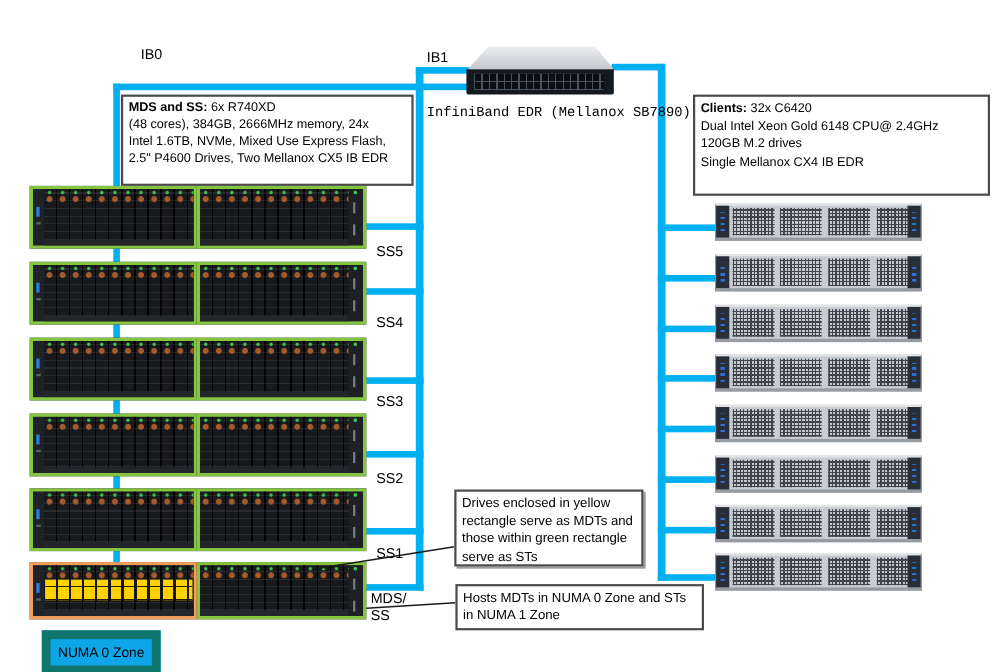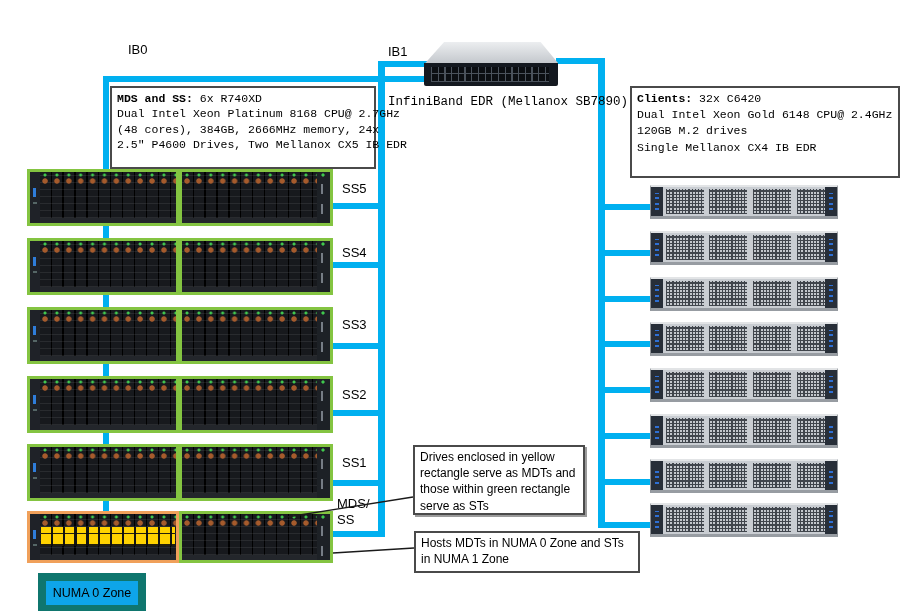--- a/index.html
+++ b/index.html
@@ -12,21 +12,21 @@
   
   .pipe{position:absolute;background:var(--cyan);z-index:1;}
 
   
   .tlabel{position:absolute;font-size:13px;z-index:2;white-space:nowrap;}
   .caption{position:absolute;font-size:12.5px;z-index:3;white-space:nowrap;font-family:Liberation Mono, monospace;}
 
   
   .box{position:absolute;background:#fff;border:2px solid #4a4a4a;z-index:5;
        font-size:11.5px;line-height:15.4px;padding:3px 5px;}
-  .box .bl{white-space:nowrap;font-family:Liberation Mono, monospace;}
+  .box .bl{white-space:nowrap;}
   .callout{position:absolute;background:#fff;border:2px solid #4a4a4a;z-index:5;
        font-size:12px;line-height:16.2px;padding:2px 5px;}
   .shadowed{box-shadow:2px 2px 0 #9b9b9b;margin-top:15px;}
   .numa{position:absolute;background:#0ea5e9;border:8px solid #0f766e;z-index:4;
         font-size:12.5px;display:flex;align-items:center;justify-content:center;}
 
   
   .server{position:absolute;left:27px;width:306px;height:57px;z-index:2;}
   .shalf{position:absolute;top:0;bottom:0;border:3px solid var(--green);background:#14161a;}
   .shalf.hl{left:0;width:146px;}
@@ -48,21 +48,21 @@
   .ctrl{position:absolute;top:0;bottom:0;right:0;width:13px;background:#1d2126;
         background-image:
           radial-gradient(circle at 6px 3px,#3fc94d 1.2px,rgba(0,0,0,0) 2px),
           linear-gradient(#767d85,#767d85),linear-gradient(#767d85,#767d85);
         background-size:100% 100%,2px 10px,2px 10px;
         background-position:0 0,4px 12px,4px 32px;background-repeat:no-repeat;}
   .ydrives{position:absolute;left:1px;right:1px;top:13px;bottom:9px;
         background-image:
           repeating-linear-gradient(0deg,rgba(12,12,12,0.9) 0 1.5px,rgba(0,0,0,0) 1.5px 12px),
           repeating-linear-gradient(90deg,var(--yellow) 0 9.6px,#141414 9.6px 11.9px);}
-  .slabel{position:absolute;left:342px;font-size:13px;z-index:2;white-space:pre-line;}
+  .slabel{position:absolute;left:342px;font-size:13px;z-index:2;white-space:pre-line;margin-top:40px;}
 
   
   .client{position:absolute;left:650px;width:188px;height:34px;z-index:2;
           background:#c9cdd2;border:1px solid #8d9196;border-top:2px solid #e2e4e6;
           border-bottom:3px solid #979ca2;box-sizing:border-box;}
   .ccap{position:absolute;top:0;bottom:0;width:12px;background:#272e38;
         background-image:repeating-linear-gradient(0deg,#2e6fd4 0 2px,rgba(0,0,0,0) 2px 5.5px);
         background-size:4px 17px;background-position:4px 6px;background-repeat:no-repeat;}
   .ccap.l{left:0;} .ccap.r{right:0;}
   .mesh{position:absolute;top:2px;bottom:2px;background-color:#c3c7cc;
@@ -116,22 +116,22 @@
   <div class="switch">
     <div class="sw-top"></div>
     <div class="sw-front">
       <div class="ports"></div>
     </div>
   </div>
   <div class="caption" style="left:388px;top:95px">InfiniBand EDR (Mellanox SB7890)</div>
 
   <div class="box" style="left:110px;top:86px;width:252px;height:73px">
     <div class="bl"><b>MDS and SS:</b><span> 6x R740XD</span></div>
-    <div class="bl">Dual Intel Xeon Platinum 8168 CPU@ 2.7GHz</div>
     <div class="bl">(48 cores), 384GB, 2666MHz memory, 24x</div>
+    <div class="bl">Intel 1.6TB, NVMe, Mixed Use Express Flash,</div>
     <div class="bl">2.5" P4600 Drives, Two Mellanox CX5 IB EDR</div>
   </div>
 
   <div class="box" style="left:630px;top:86px;width:256px;height:82px;line-height:16.2px">
     <div class="bl"><b>Clients:</b><span> 32x C6420</span></div>
     <div class="bl">Dual Intel Xeon Gold 6148 CPU@ 2.4GHz</div>
     <div class="bl">120GB M.2 drives</div>
     <div class="bl">Single Mellanox CX4 IB EDR</div>
   </div>
 

